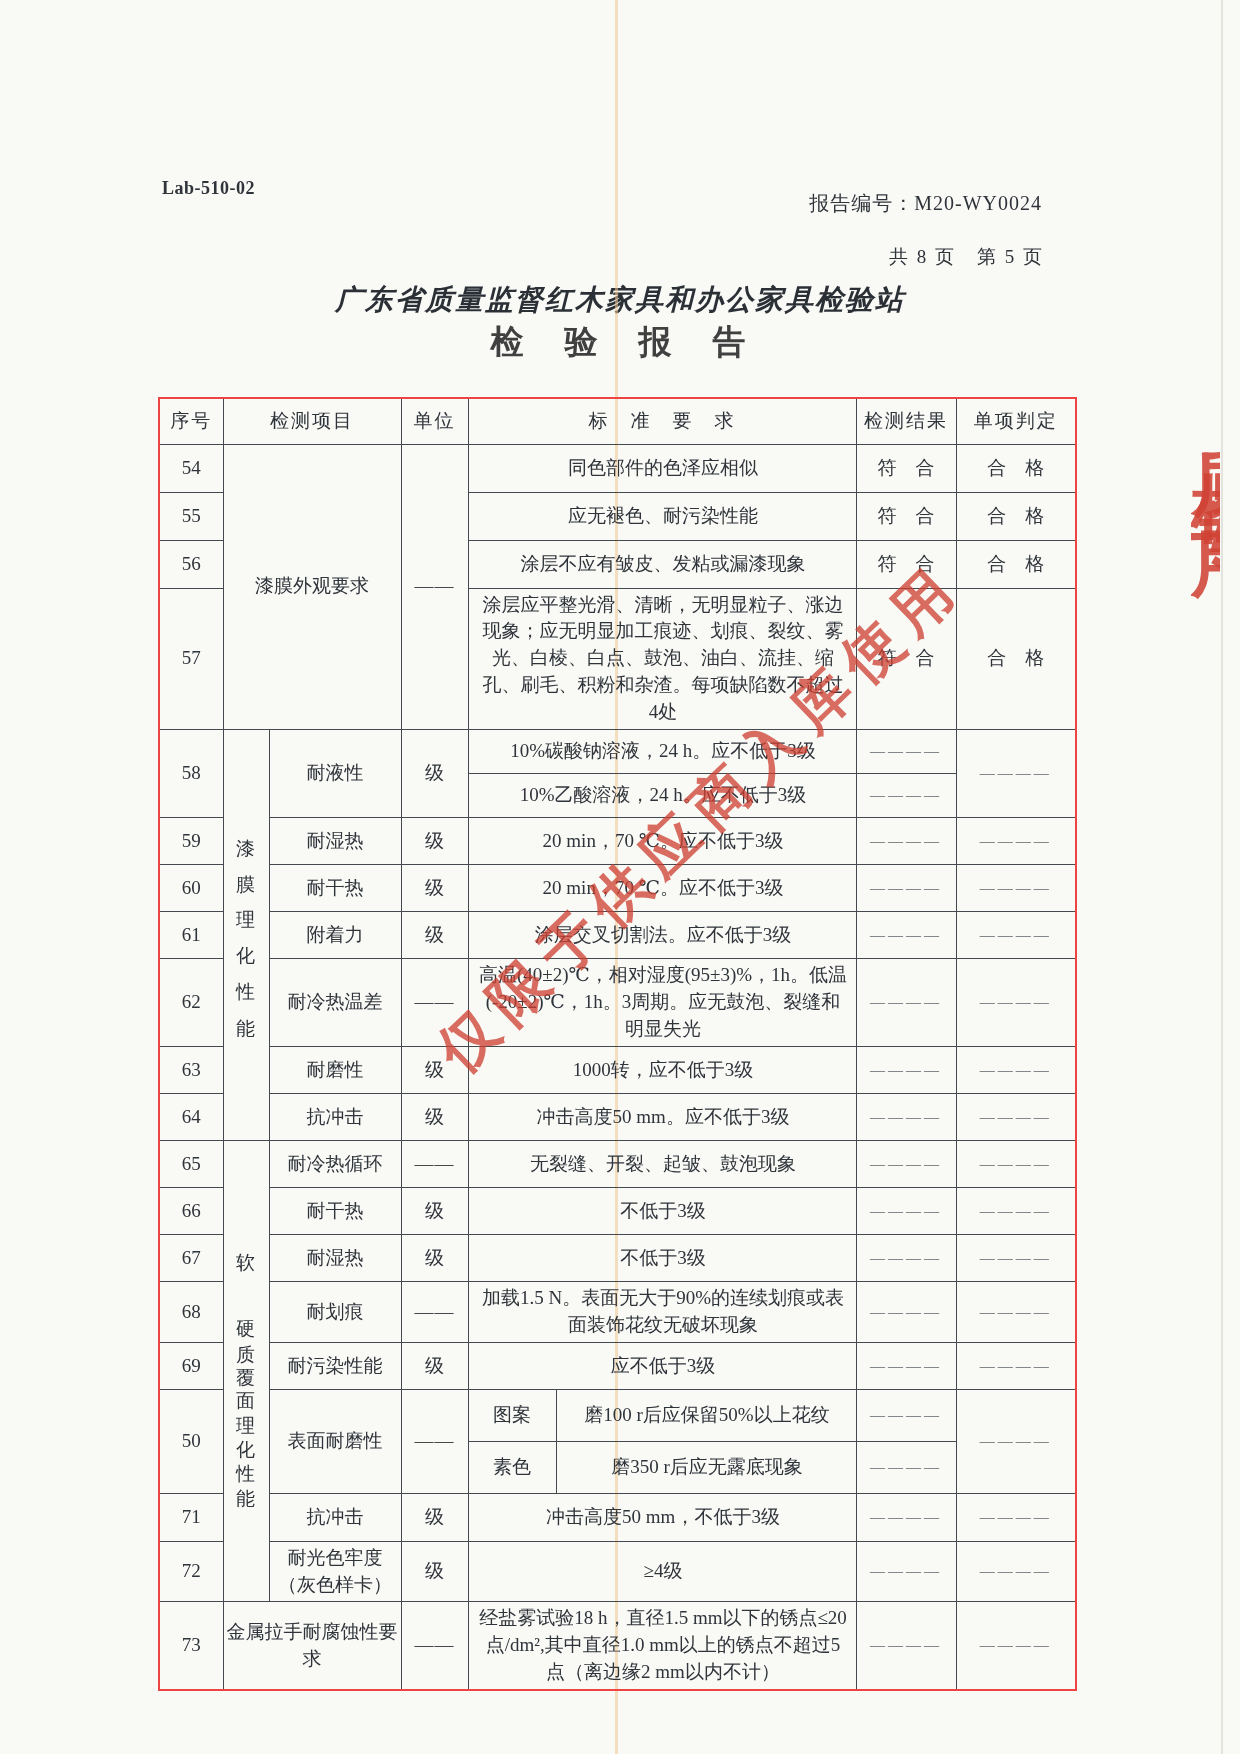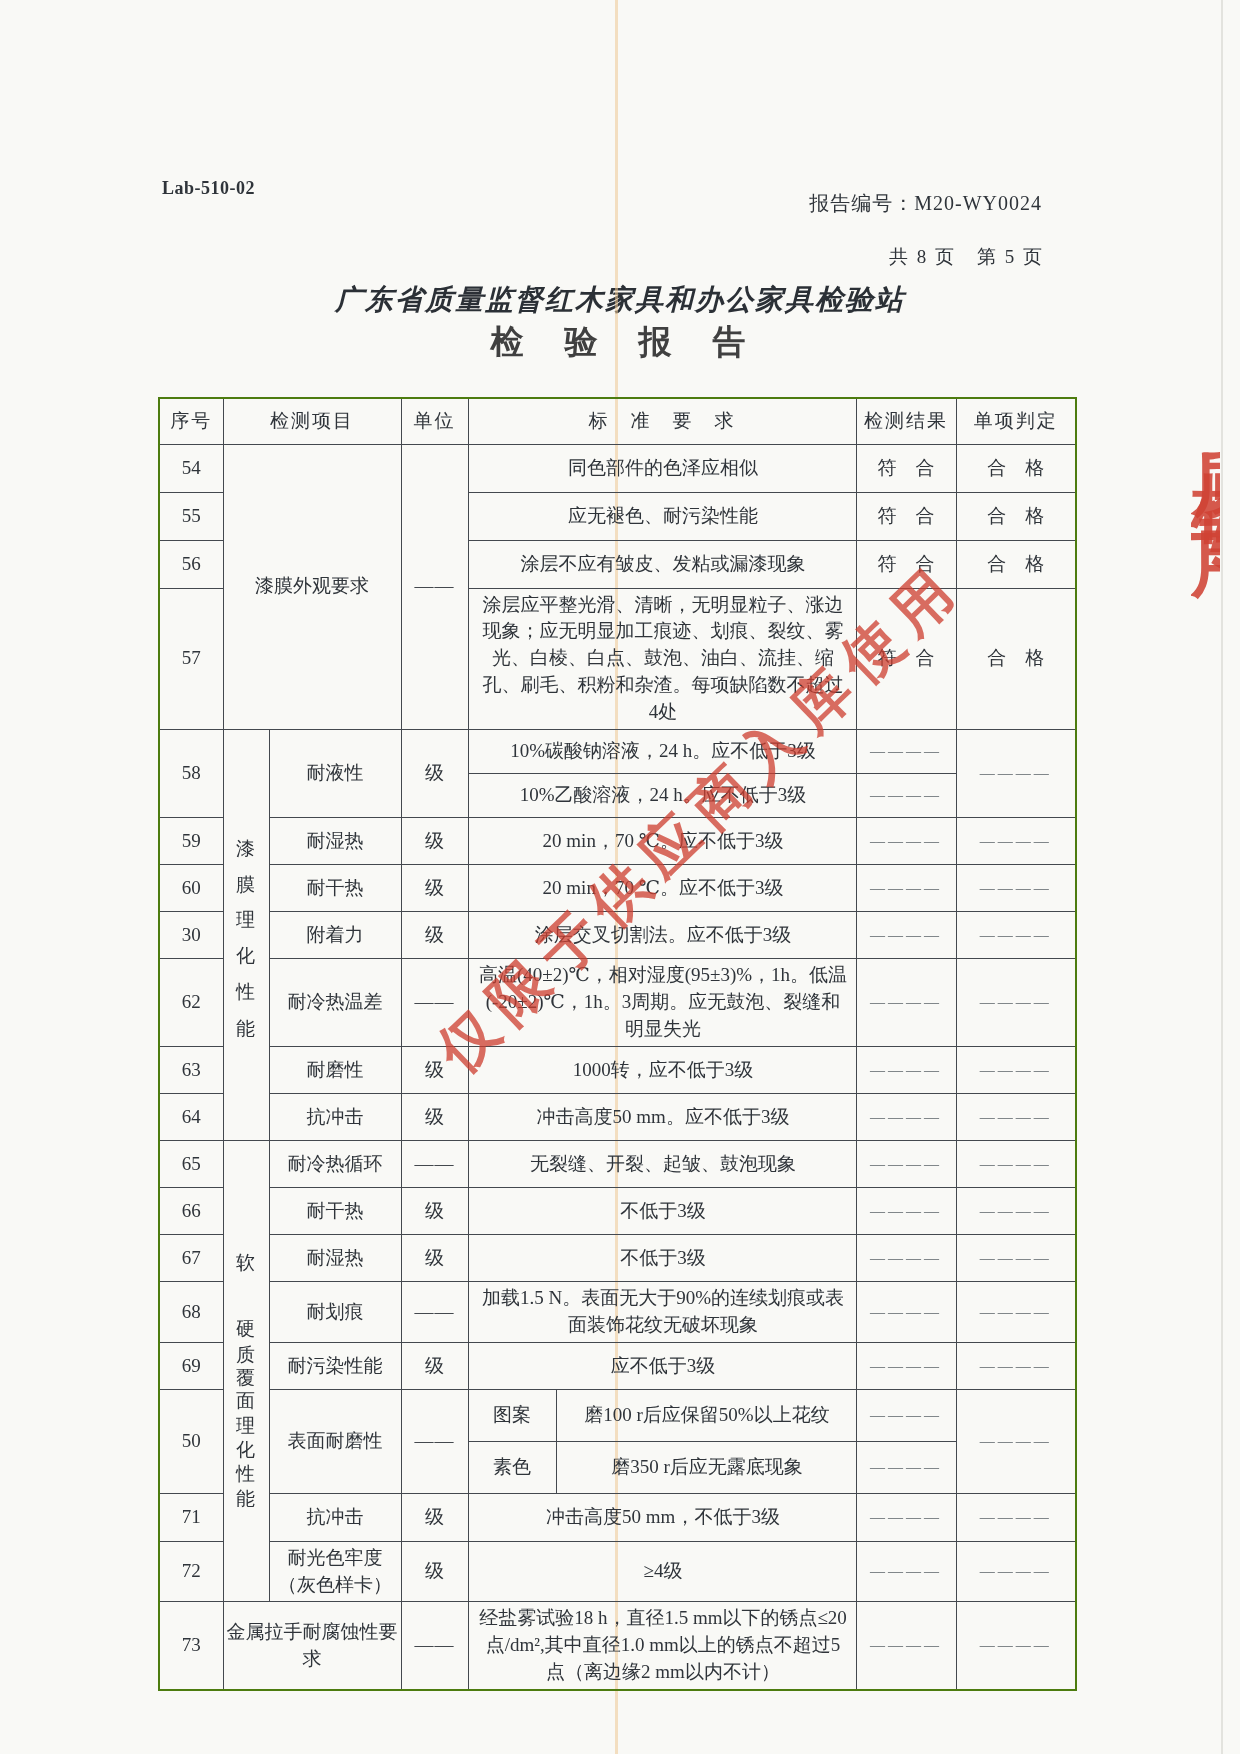--- a/index.html
+++ b/index.html
@@ -14,21 +14,21 @@
   .station{position:absolute;left:0;top:281px;width:100%;text-align:center;
            font-family:"Liberation Sans","DejaVu Sans",sans-serif;font-weight:bold;
            font-size:28px;letter-spacing:2px;color:#2b3036;font-style:italic;}
   .title{position:absolute;left:0;top:320px;width:100%;text-align:center;
          font-family:"Liberation Sans","DejaVu Sans",sans-serif;font-weight:bold;
          font-size:33px;letter-spacing:4px;color:#404040;}
   .tablewrap{position:absolute;left:158px;top:397px;z-index:2;}
   table{border-collapse:collapse;table-layout:fixed;width:917px;}
   td,th{border:1.6px solid #44494f;padding:2px 5px;font-size:19px;line-height:1.42;
         vertical-align:middle;overflow:hidden;}
-  table{border:2px solid #4d7c0f;}
+  table{border:2px solid #ef4444;}
   th{font-weight:normal;letter-spacing:2px;text-align:center;}
   .c{text-align:center;padding:2px 2px;}
   .std{text-align:center;padding:3px 8px 3px 10px;}
   .vert{writing-mode:vertical-lr;text-orientation:upright;display:inline-block;line-height:1;}
   .g2{letter-spacing:36px;}
   .g3{letter-spacing:24px;}
   .dash{color:#596066;font-size:15px;letter-spacing:3px;white-space:nowrap;}
   .udash{color:#3c4147;letter-spacing:1px;}
   .watermark{position:absolute;left:700px;top:818px;transform:translate(-50%,-50%) rotate(-44deg);
              white-space:nowrap;font-size:58px;letter-spacing:12px;color:rgba(204,60,45,.75);
@@ -122,21 +122,21 @@
     </tr>
     <tr style="height:47px">
       <td class="c">60</td>
       <td class="c">耐干热</td>
       <td class="c">级</td>
       <td class="std" colspan="2">20 min，70 ℃。应不低于3级</td>
       <td class="c dash">————</td>
       <td class="c dash">————</td>
     </tr>
     <tr style="height:47px">
-      <td class="c">30</td>
+      <td class="c">61</td>
       <td class="c">附着力</td>
       <td class="c">级</td>
       <td class="std" colspan="2">涂层交叉切割法。应不低于3级</td>
       <td class="c dash">————</td>
       <td class="c dash">————</td>
     </tr>
     <tr style="height:70px">
       <td class="c">62</td>
       <td class="c">耐冷热温差</td>
       <td class="c udash">——</td>

